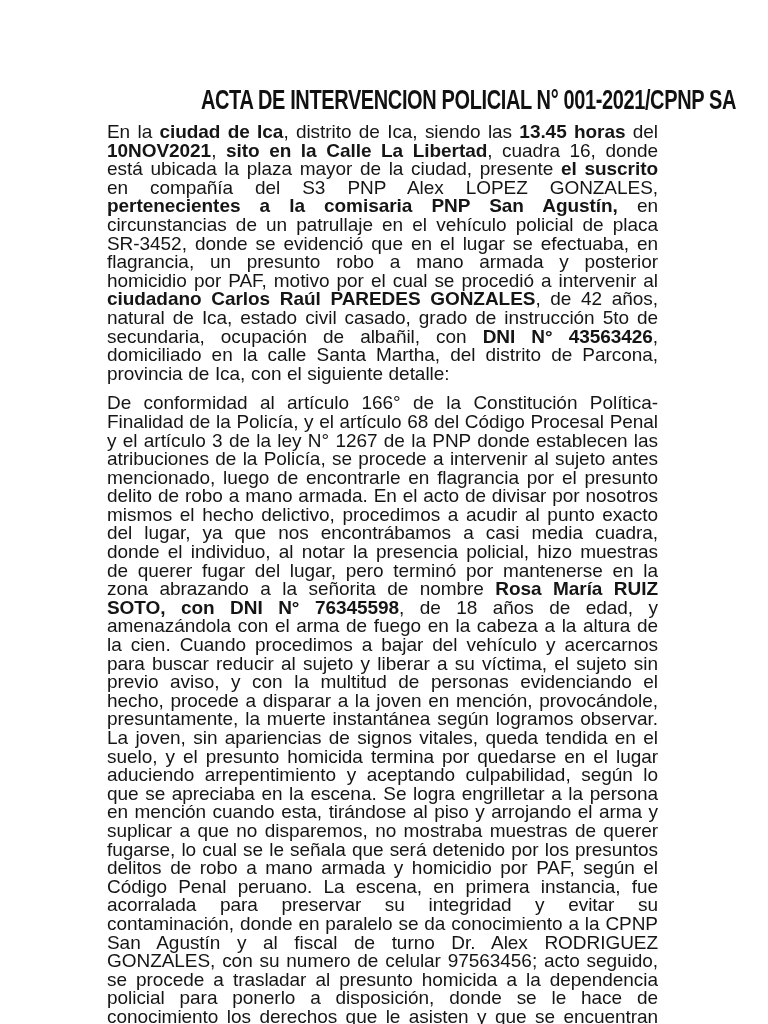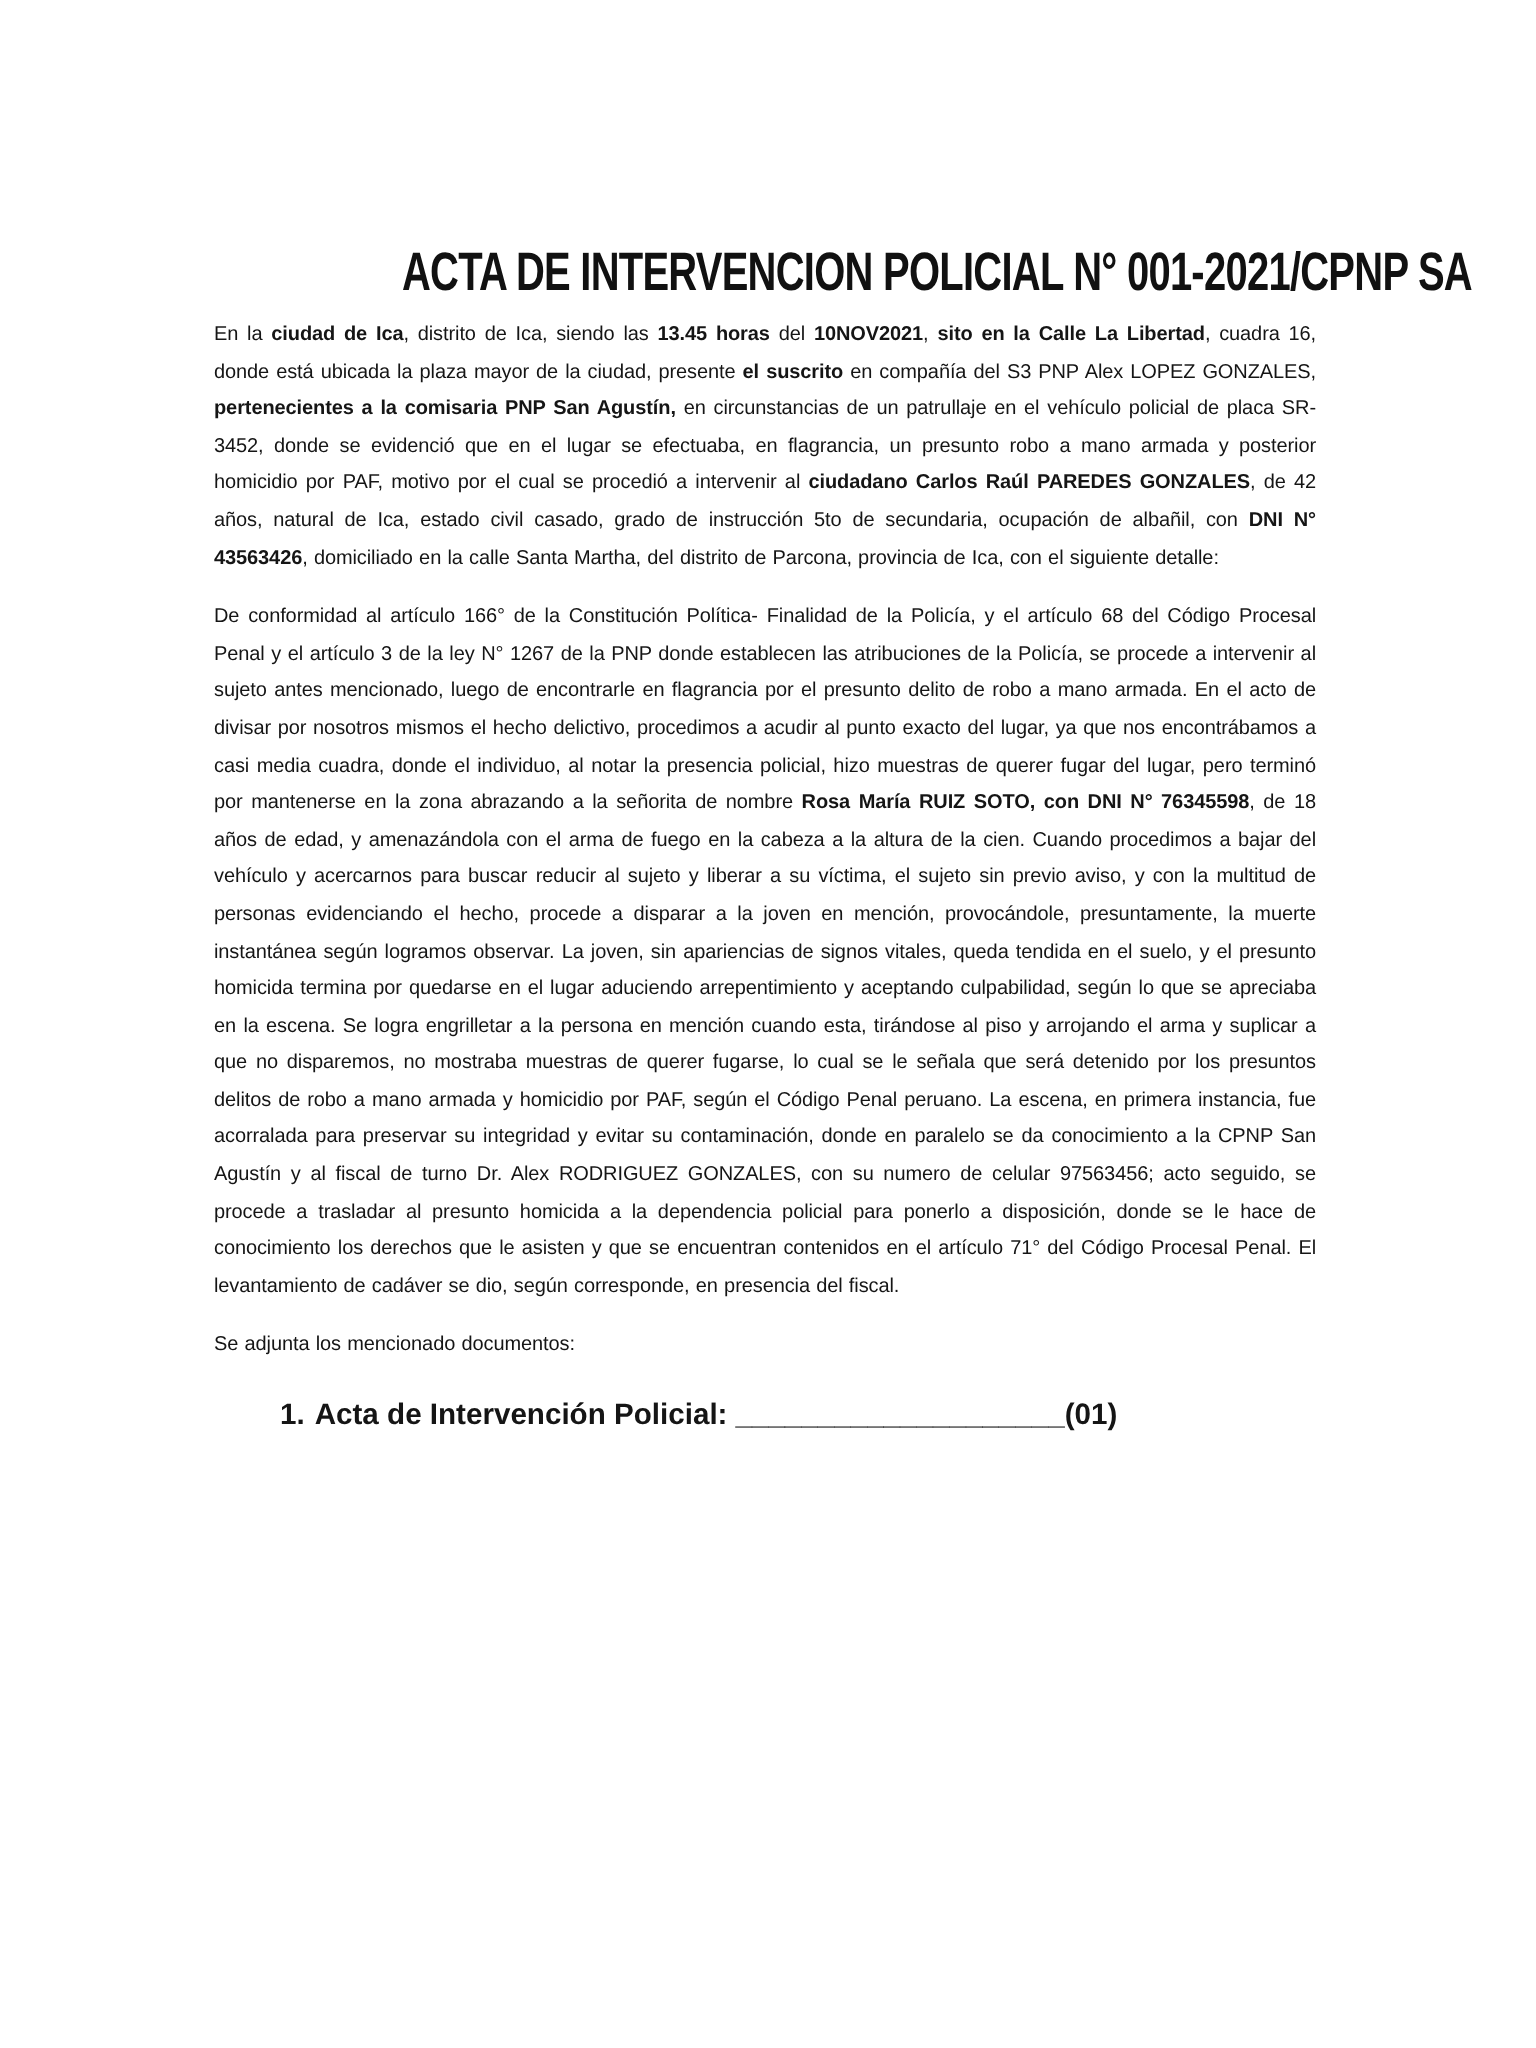--- a/index.html
+++ b/index.html
@@ -16,35 +16,34 @@
     position: absolute;
     left: 0; top: 0;
     width: 768px;
     height: 1024px;
     background: #ffffff;
     padding: 80px 110px 0 107px;
   }
   .doc-title {
     margin-bottom: 13px;
     height: 30px;
-    margin-top: 36px;
   }
   .title-inner {
     display: inline-block;
     font-weight: bold;
     font-size: 27px;
     line-height: 28px;
     letter-spacing: -0.5px;
     transform: scaleX(0.74);
     transform-origin: center top;
     white-space: nowrap;
     color: #111111;
   }
   .para {
-    font-size: 10px;
+    font-size: 19px;
     line-height: 18.6px;
     text-align: justify;
     letter-spacing: -0.05px;
     word-spacing: 0.4px;
     margin-bottom: 11px;
   }
   .b { font-weight: bold; }
   .attach-row {
     font-size: 14.8px;
     line-height: 18.6px;

